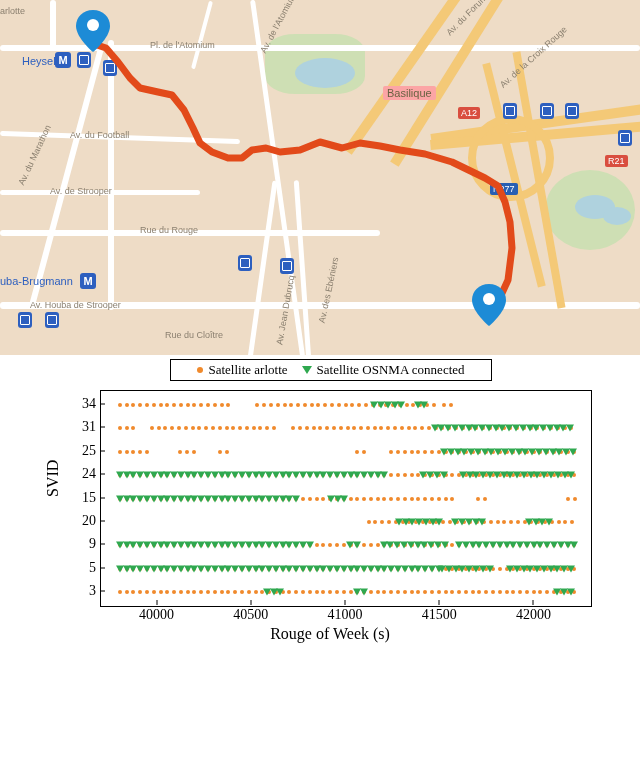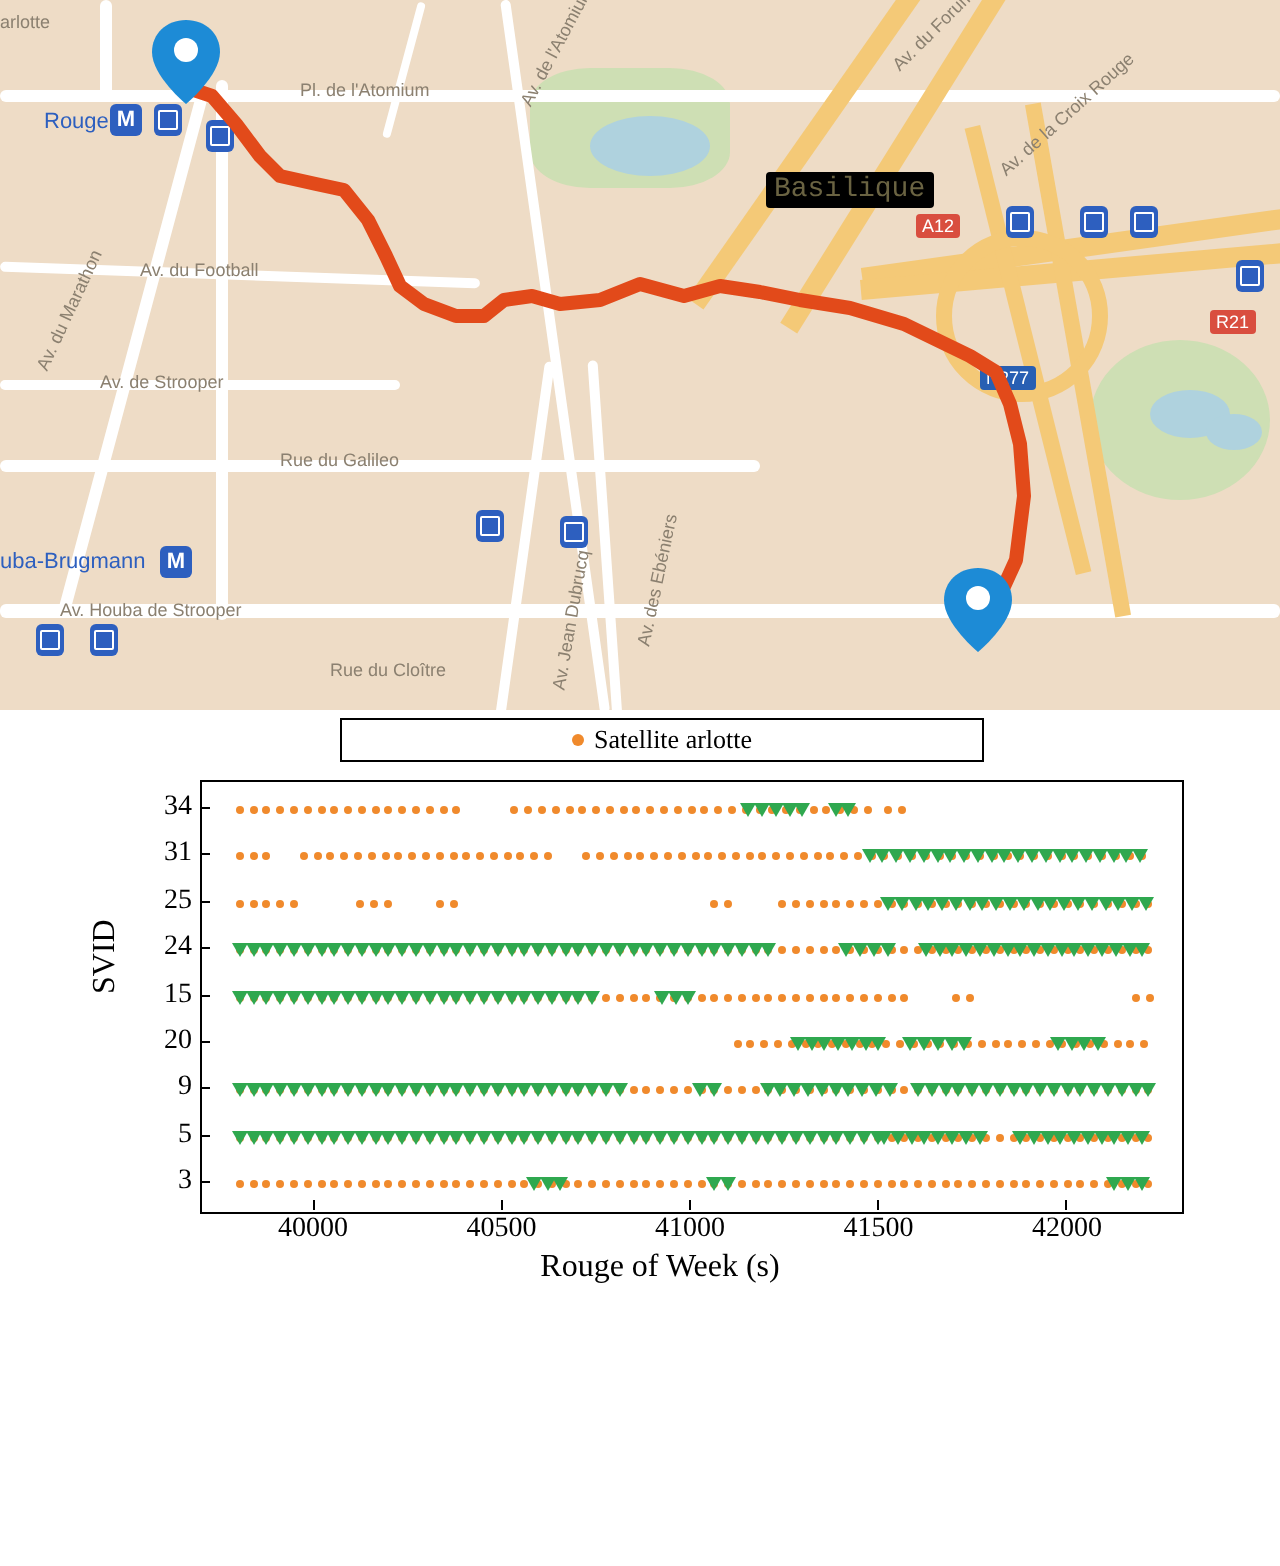--- a/index.html
+++ b/index.html
@@ -103,24 +103,24 @@
   }
   .marker svg { display: block; }
   .traj {
     position: absolute;
     left: 0;
     top: 0;
     z-index: 8;
   }
   .badge {
     position: absolute;
-    background: #000000;
+    background: #fca5a5;
     color: #6a6342;
-    font-family: Liberation Mono, monospace;
-    font-size: 14px;
+    font-family: Liberation Sans, sans-serif;
+    font-size: 11px;
     padding: 1px 4px;
     border-radius: 2px;
     z-index: 6;
   }
   .route-badge {
     position: absolute;
     background: #285fb3;
     color: #fff;
     font-family: Arial, sans-serif;
     font-size: 9px;
@@ -324,21 +324,21 @@
         <circle cx="17" cy="15" r="6" fill="#fff"></circle>
       </svg>
     </div>
     <div class="marker" style="left:472px; top:284px;">
       <svg width="34" height="42" viewBox="0 0 34 42">
         <path d="M17 0 C7 0 0 7 0 16 C0 28 17 42 17 42 C17 42 34 28 34 16 C34 7 27 0 17 0 Z" fill="#1d8bd6"></path>
         <circle cx="17" cy="15" r="6" fill="#fff"></circle>
       </svg>
     </div>
 
-    <span class="station-label" style="left:22px; top:55px;">Rouge</span>
+    <span class="station-label" style="left:22px; top:55px;">Heysel</span>
     <div class="metro-icon" style="left:55px; top:52px;">M</div>
     <div class="bus-icon" style="left:77px; top:52px;"></div>
     <div class="bus-icon" style="left:103px; top:60px;"></div>
 
     <span class="station-label" style="left:0px; top:275px;">uba-Brugmann</span>
     <div class="metro-icon" style="left:80px; top:273px;">M</div>
 
     <div class="bus-icon" style="left:18px; top:312px;"></div>
     <div class="bus-icon" style="left:45px; top:312px;"></div>
     <div class="bus-icon" style="left:238px; top:255px;"></div>
@@ -354,32 +354,36 @@
     <span class="route-badge" style="left:490px; top:183px;">N277</span>
 
     <span class="road-label" style="left:0px; top:6px;">arlotte</span>
     <span class="road-label" style="left:150px; top:40px;">Pl. de l'Atomium</span>
     <span class="road-label" style="left:245px; top:18px; transform:rotate(-62deg);">Av. de l'Atomium</span>
     <span class="road-label" style="left:440px; top:10px; transform:rotate(-45deg);">Av. du Forum</span>
     <span class="road-label" style="left:490px; top:52px; transform:rotate(-42deg);">Av. de la Croix Rouge</span>
     <span class="road-label" style="left:70px; top:130px;">Av. du Football</span>
     <span class="road-label" style="left:50px; top:186px;">Av. de Strooper</span>
     <span class="road-label" style="left:2px; top:150px; transform:rotate(-65deg);">Av. du Marathon</span>
-    <span class="road-label" style="left:140px; top:225px;">Rue du Galileo</span>
+    <span class="road-label" style="left:140px; top:225px;">Rue du Rouge</span>
     <span class="road-label" style="left:30px; top:300px;">Av. Houba de Strooper</span>
     <span class="road-label" style="left:165px; top:330px;">Rue du Cloître</span>
     <span class="road-label" style="left:295px; top:285px; transform:rotate(-78deg);">Av. des Ebéniers</span>
     <span class="road-label" style="left:250px; top:305px; transform:rotate(-80deg);">Av. Jean Dubrucq</span>
   </div>
 
   <div class="chart-container">
     <div class="legend-box">
       <span class="legend-item">
         <span class="mk-circle"></span>
         <span>Satellite arlotte</span>
+      </span>
+      <span class="legend-item">
+        <span class="mk-tri"></span>
+        <span>Satellite OSNMA connected</span>
       </span>
     </div>
 
     <div class="plot-area">
       <div class="data-layer" id="data-layer">
           <div class="pt-c" style="left: 18.8462px; top: 201px;"></div>
           <div class="pt-c" style="left: 25.6308px; top: 201px;"></div>
           <div class="pt-c" style="left: 32.4154px; top: 201px;"></div>
           <div class="pt-c" style="left: 39.2px; top: 201px;"></div>
           <div class="pt-c" style="left: 45.9846px; top: 201px;"></div>

